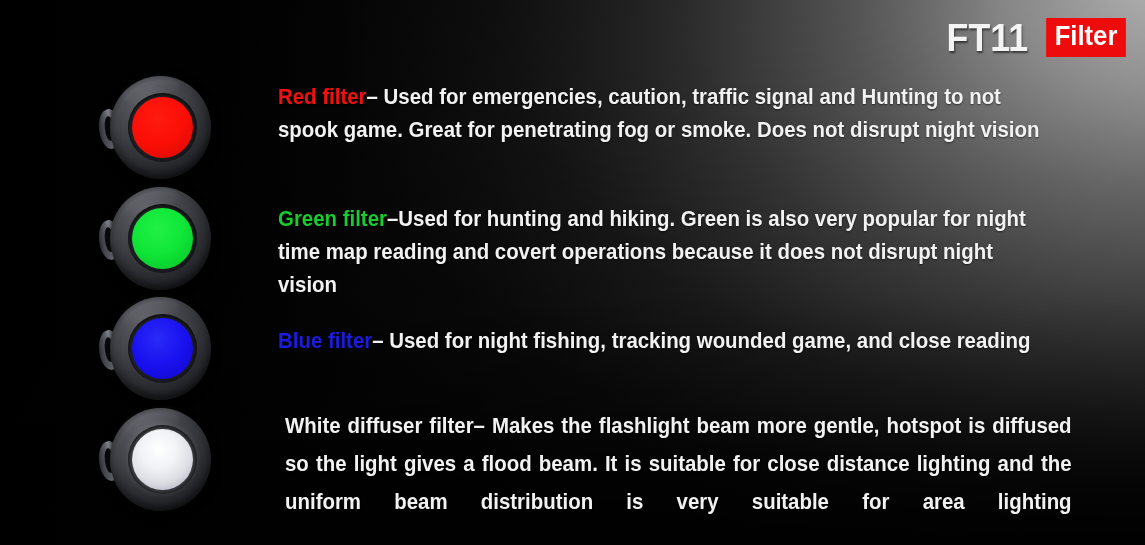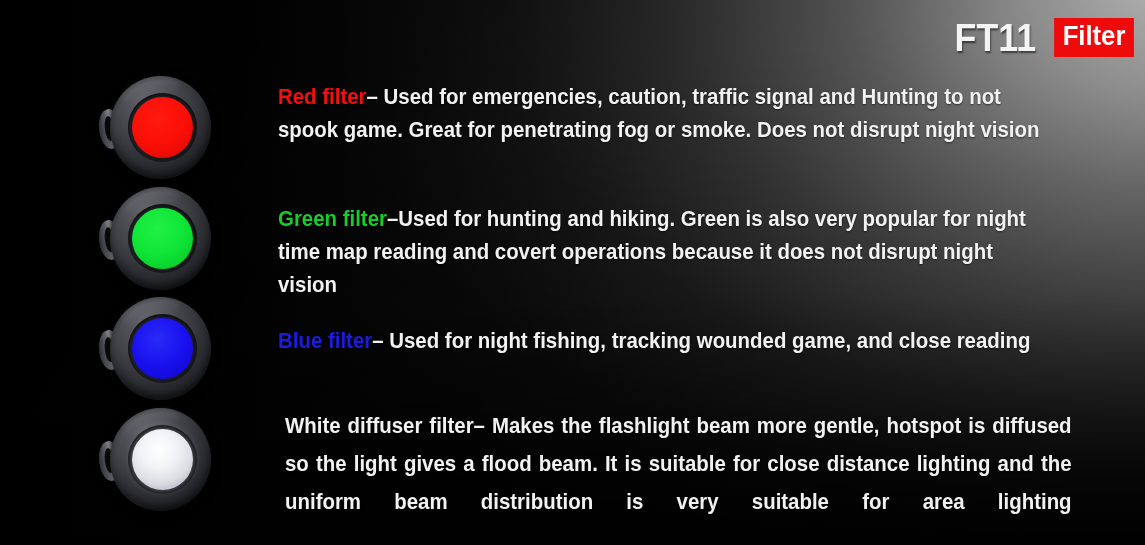--- a/index.html
+++ b/index.html
@@ -68,21 +68,21 @@
         rgba(0,0,0,0.80) 7%,
         rgba(0,0,0,0.45) 16%,
         rgba(0,0,0,0.16) 26%,
         rgba(0,0,0,0.0) 38%);
   }
 
   
   #brand {
     position: absolute;
     top: 18px;
-    right: 9px;
+    right: 17px;
     display: flex;
     align-items: center;
     gap: 13px;
   }
   #brand-model {
     font-size: 38px;
     font-weight: bold;
     color: #f4f4f4;
     letter-spacing: 0px;
     line-height: 1;

